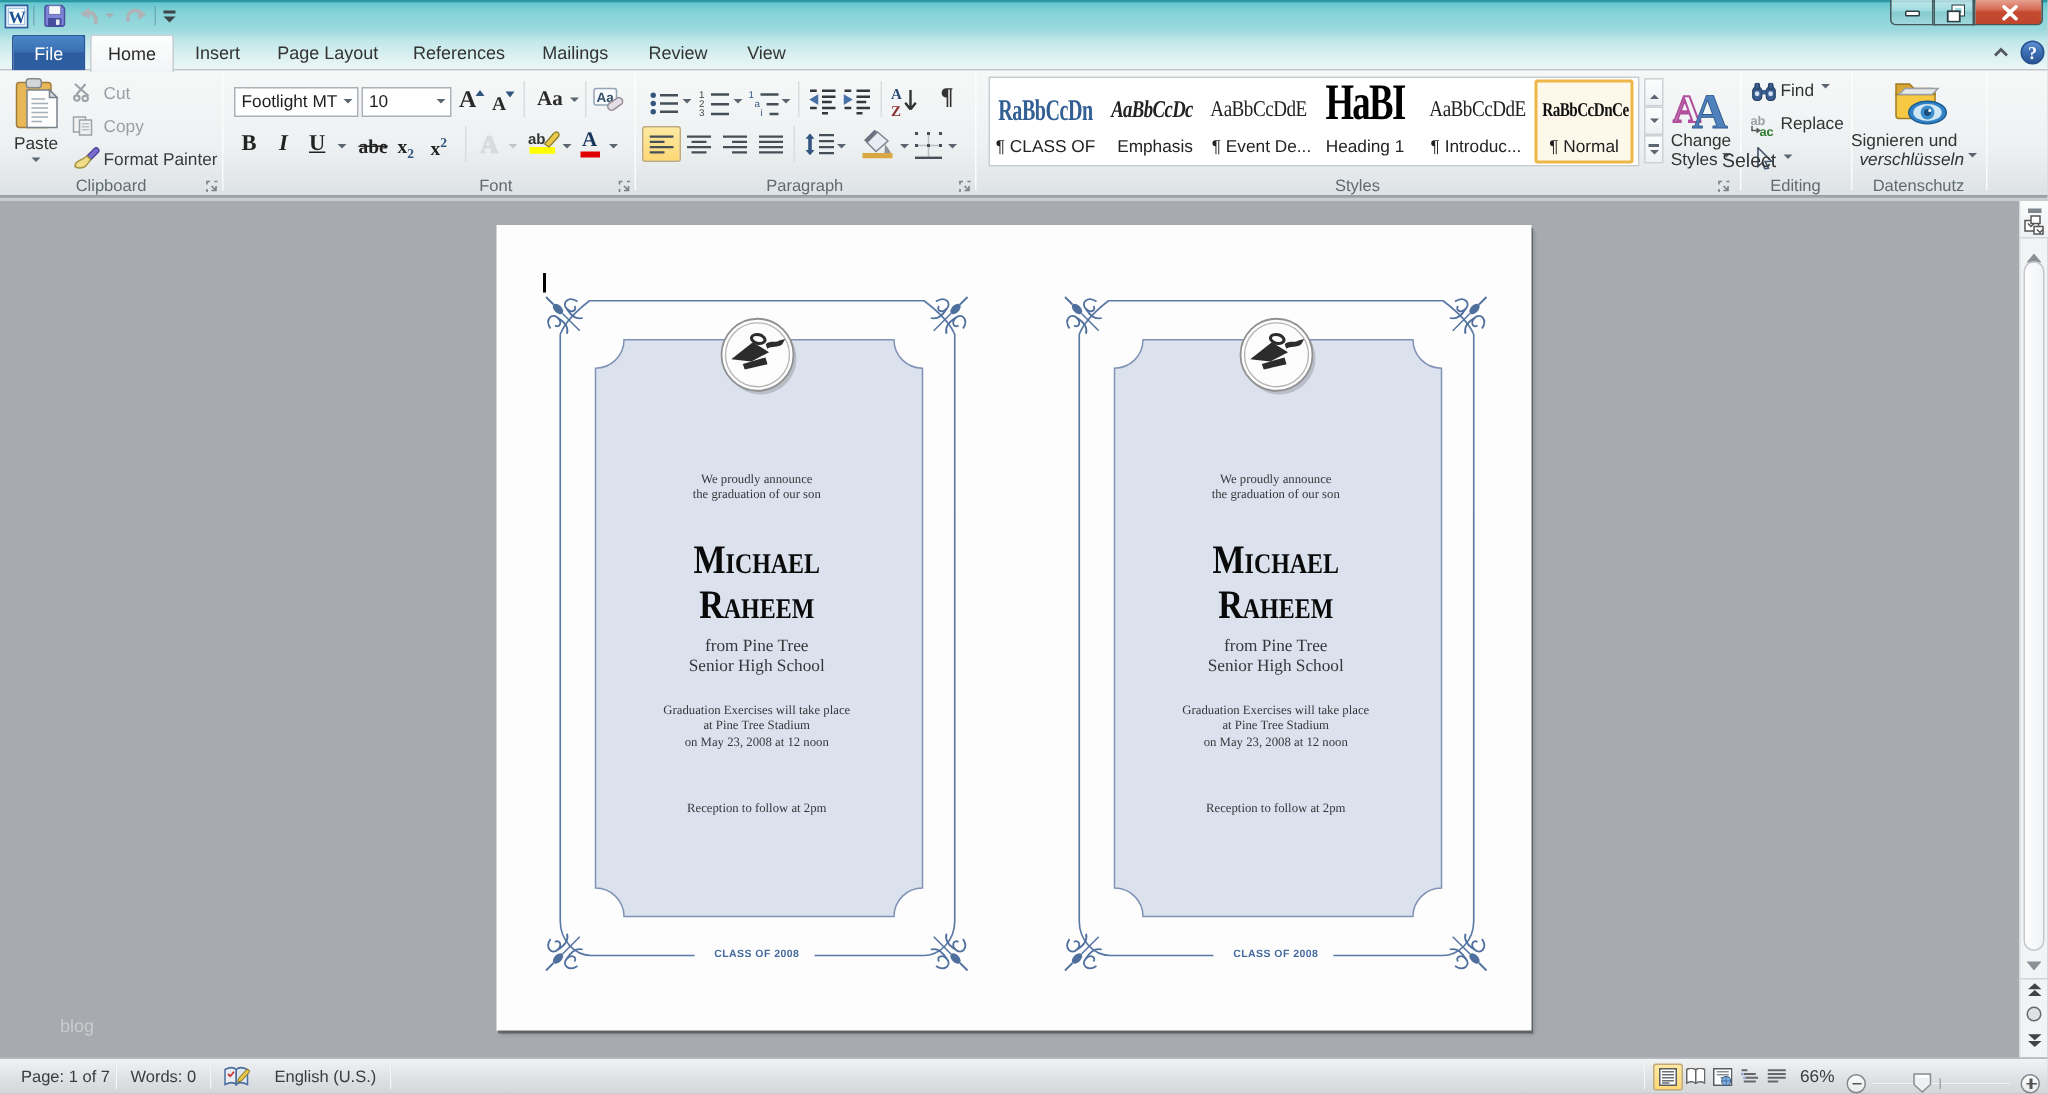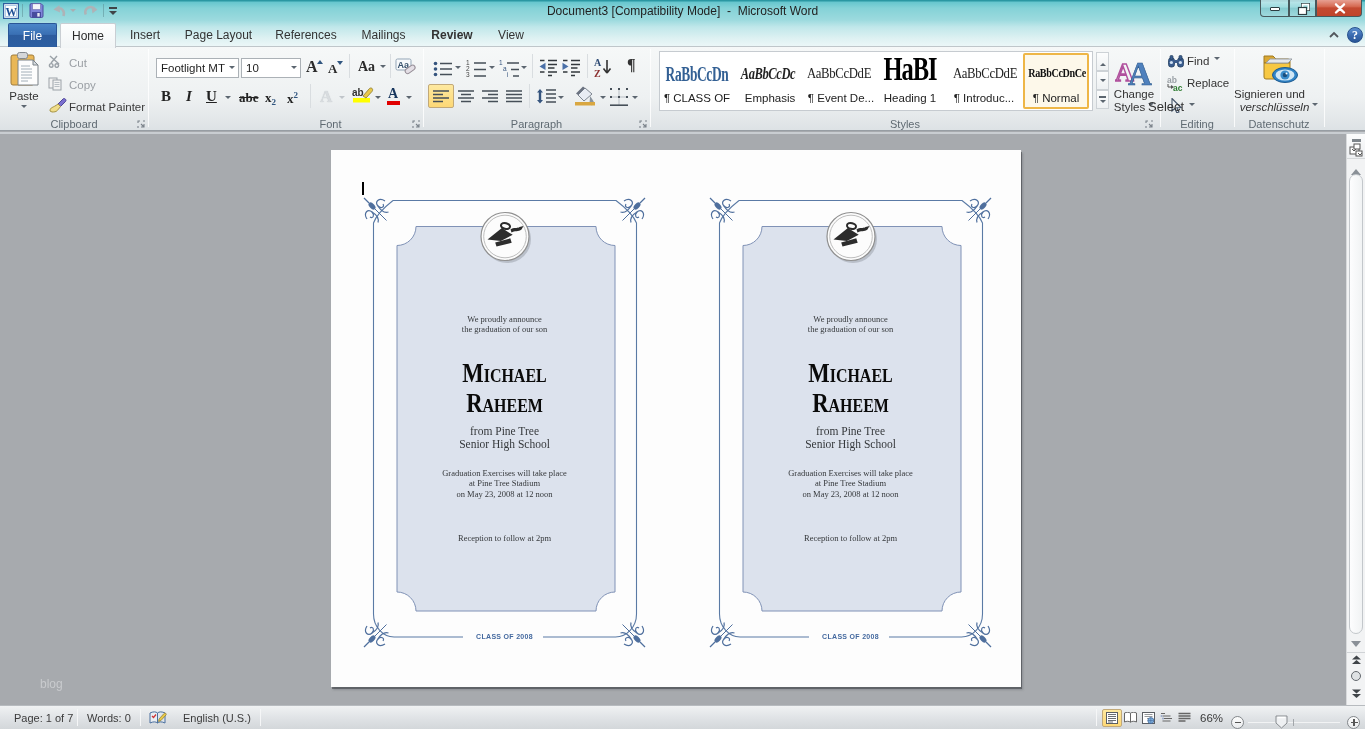--- a/index.html
+++ b/index.html
@@ -58,21 +58,20 @@
 
 #status { left:0; top:705px; width:1365px; height:24px;
   background:linear-gradient(#f0f2f3,#dfe2e5 55%,#d3d7da);
   border-top:1px solid #b7bbbf; font-size:11px; color:#3b3b3b; }
 .ssep { position:absolute; top:3px; width:1px; height:17px; background:#b9bdc1; border-right:1px solid #f5f6f7; }
 </style>
 </head>
 <body>
 <div id="app">
   <div id="chrome" class="abs"></div>
-  <div id="title" class="abs">Document3 [Compatibility Mode]&nbsp; -&nbsp; Microsoft Word</div>
   <div id="qat" class="abs">
     <svg class="abs" style="left:3px;top:3px;" width="16" height="16" viewBox="0 0 16 16">
       <rect x="0.5" y="0.5" width="15" height="15" fill="#fdfefe" stroke="#2e5e9e" stroke-width="1.4"></rect>
       <rect x="2.5" y="2.5" width="11" height="11" fill="#fdfefe" stroke="#9dbfe0" stroke-width="0.8"></rect>
       <text x="2.6" y="12.6" font-size="11.5" font-weight="bold" fill="#1d4f94" font-family="Liberation Serif">W</text>
     </svg>
     <div class="abs" style="left:22px;top:4px;width:1px;height:13px;background:#5a8a90;opacity:.5;"></div>
     <svg class="abs" style="left:29px;top:3px;" width="15" height="15" viewBox="0 0 15 15">
       <path d="M1,2 a1.5,1.5 0 0 1 1.5,-1.5 H12 L14,2.5 V13 a1.5,1.5 0 0 1 -1.5,1.5 H2.5 A1.5,1.5 0 0 1 1,13 Z" fill="#7e84d8" stroke="#4a4e9e"></path>
       <rect x="3.5" y="0.8" width="8" height="5.8" fill="#f4f6fa" stroke="#666baa" stroke-width="0.6"></rect>
@@ -115,21 +114,21 @@
   <div class="abs" style="left:1347px;top:27px;width:16px;height:16px;border-radius:50%;background:linear-gradient(#5c8fd0,#3a69ae 55%,#2b5697);border:1px solid #27518d;"></div>
   <div class="abs" style="left:1347px;top:27px;width:16px;height:16px;text-align:center;font-size:12px;font-weight:bold;color:#fff;line-height:16px;font-family:'Liberation Serif',serif;">?</div>
   <div class="abs" style="left:0;top:46px;width:1365px;height:1px;background:#bfc6ca;"></div>
   <div id="tabs" class="abs">
     <div class="tab" id="tab-file">File</div>
     <div class="tab" id="tab-home">Home</div>
     <div class="tab" style="left:122px;width:46px;">Insert</div>
     <div class="tab" style="left:176px;width:85px;">Page Layout</div>
     <div class="tab" style="left:268px;width:76px;">References</div>
     <div class="tab" style="left:352px;width:63px;">Mailings</div>
-    <div class="tab" style="left:424px;width:56px;font-weight:bold;">Review</div>
+    <div class="tab" style="left:424px;width:56px;">Review</div>
     <div class="tab" style="left:488px;width:46px;">View</div>
   </div>
   <div id="ribbon" class="abs">
 
     <svg class="abs" style="left:10px;top:5px;" width="32" height="36" viewBox="0 0 32 36">
       <rect x="1" y="3" width="23" height="30" rx="2" fill="#e9b757" stroke="#a07c3c"></rect>
       <rect x="7.5" y="0.5" width="10" height="6" rx="2" fill="#d4d6d8" stroke="#84898e"></rect>
       <path d="M8,8 h15 l5,5 v20 h-20 z" fill="#fdfdfd" stroke="#7a8289"></path>
       <path d="M23,8 l5,5 h-5 z" fill="#d7dde2" stroke="#7a8289"></path>
       <g stroke="#a2aeb8">

